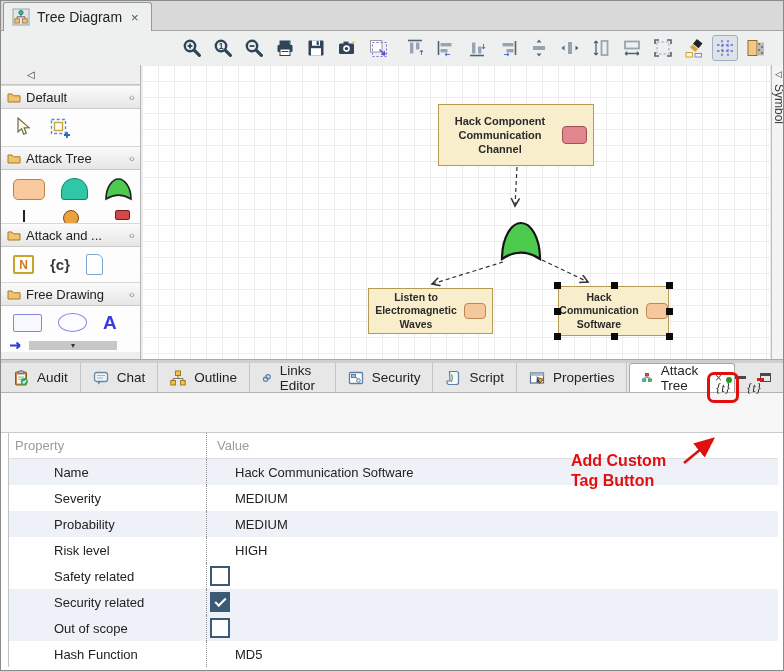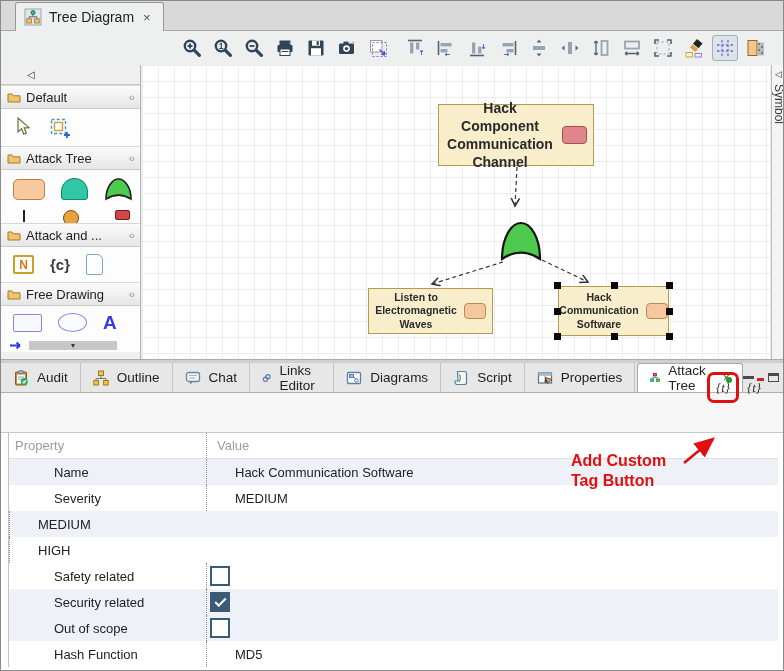--- a/index.html
+++ b/index.html
@@ -4,21 +4,21 @@
 <style>
   html,body{margin:0;padding:0;background:#888;}
   .app{position:relative;width:784px;height:671px;background:#ececec;
        font-family:"Liberation Sans",sans-serif;color:#222;overflow:hidden;
        border:1px solid #8a8a8a;box-sizing:border-box;}
   
   .etabbar{position:absolute;left:0;top:0;width:784px;height:30px;background:#d9d9d9;
            border-bottom:1px solid #a6a6a6;box-sizing:border-box;}
   .etab{position:absolute;left:2px;top:1px;height:29px;display:flex;align-items:center;gap:7px;
         padding:0 12px 0 8px;background:#eef0f0;border:1px solid #979797;border-bottom:none;
-        border-radius:3px 3px 0 0;font-size:14px;box-sizing:border-box;margin-left:12px;}
+        border-radius:3px 3px 0 0;font-size:14px;box-sizing:border-box;}
   .etab .close{color:#555;font-size:13px;margin-left:2px;cursor:pointer;}
   
   .etoolbar{position:absolute;left:0;top:30px;width:784px;height:34px;background:#eef0f0;
             display:flex;align-items:center;gap:5px;padding-left:178px;box-sizing:border-box;}
   .tb{width:26px;height:26px;display:flex;align-items:center;justify-content:center;flex:none;border-radius:3px;}
   .tb.pressed{background:#dfe3e8;border:1px solid #9fb0c0;box-sizing:border-box;}
   
   .ebody{position:absolute;left:0;top:64px;width:784px;height:294px;}
   .palette{position:absolute;left:0;top:0;width:140px;height:294px;background:#efefef;
            border-right:1px solid #b5b5b5;box-sizing:border-box;overflow:hidden;}
@@ -44,21 +44,21 @@
   .pal-stamp{width:15px;height:10px;background:#d04848;border:1.5px solid #7a1a1a;border-radius:2px;box-sizing:border-box;margin-left:20px;}
   .pal-graybar{width:88px;height:9px;background:#c7c7c7;display:flex;align-items:center;justify-content:center;
                font-size:8px;color:#333;line-height:1;}
   
   .canvas{position:absolute;left:141px;top:0;width:628px;height:294px;background:#fff;
           background-image:linear-gradient(#ececec 1px,transparent 1px),linear-gradient(90deg,#ececec 1px,transparent 1px);
           background-size:16px 16px;overflow:hidden;}
   .arrows{position:absolute;left:0;top:0;pointer-events:none;}
   .node{position:absolute;background:#f8eecb;border:1.5px solid #b49a52;display:flex;align-items:center;
         justify-content:center;gap:7px;padding:3px 6px;box-sizing:border-box;}
-  .node .lbl{font-weight:bold;font-size:14px;line-height:1.3;text-align:center;color:#2a2a2a;}
+  .node .lbl{font-weight:bold;font-size:11px;line-height:1.3;text-align:center;color:#2a2a2a;}
   .badge{flex:none;border-radius:4px;box-sizing:border-box;}
   .badge.red{width:25px;height:18px;background:#e2868d;border:1.5px solid #a05058;}
   .badge.orange{width:22px;height:16px;background:#f5c79c;border:1.5px solid #bd8a56;}
   .hd{position:absolute;width:7px;height:7px;background:#0a0a0a;}
   
   .rail{position:absolute;right:0;top:0;width:14px;height:294px;background:#f4f4f4;
         border-left:1px solid #bcbcbc;box-sizing:border-box;display:flex;flex-direction:column;align-items:center;}
   .rail .arr{font-size:9px;color:#333;margin-top:4px;}
   .rail .vlabel{writing-mode:vertical-rl;font-size:12px;color:#3a3a3a;margin-top:5px;}
   
@@ -405,51 +405,51 @@
             <rect x="4" y="4.5" width="8" height="9" fill="#f6f9fb"></rect>
             <line x1="5.2" y1="7" x2="10.8" y2="7" stroke="#8aaabb"></line>
             <line x1="5.2" y1="9.2" x2="10.8" y2="9.2" stroke="#8aaabb"></line>
             <circle cx="11.3" cy="11.6" r="3.5" fill="#2fae57"></circle>
             <path d="M9.7,11.6 l1.2,1.3 2.1,-2.5" stroke="#fff" stroke-width="1.3" fill="none"></path>
           </svg>
         <span>Audit</span>
       </div>
       <div class="btab">
         <svg width="16" height="16" viewBox="0 0 16 16">
+            <rect x="1.5" y="2.5" width="13" height="9" rx="2" fill="#eef4f8" stroke="#6b87a0" stroke-width="1.3"></rect>
+            <path d="M5,11.5 l0,3.2 3.2,-3.2z" fill="#6b87a0"></path>
+            <line x1="4" y1="5.5" x2="12" y2="5.5" stroke="#9fb6c8"></line>
+            <line x1="4" y1="8" x2="10" y2="8" stroke="#9fb6c8"></line>
+          </svg>
+        <span>Chat</span>
+      </div>
+      <div class="btab">
+        <svg width="16" height="16" viewBox="0 0 16 16">
             <rect x="5.5" y="1" width="5" height="4.5" fill="#f0c64a" stroke="#9c7c18"></rect>
             <path d="M8,5.5 v3 M3,8.5 h10 M3,8.5 v2 M13,8.5 v2" stroke="#777" fill="none"></path>
             <rect x="0.8" y="10.5" width="4.6" height="4.5" fill="#f0c64a" stroke="#9c7c18"></rect>
             <rect x="10.6" y="10.5" width="4.6" height="4.5" fill="#f0c64a" stroke="#9c7c18"></rect>
           </svg>
         <span>Outline</span>
       </div>
       <div class="btab">
         <svg width="16" height="16" viewBox="0 0 16 16">
-            <rect x="1.5" y="2.5" width="13" height="9" rx="2" fill="#eef4f8" stroke="#6b87a0" stroke-width="1.3"></rect>
-            <path d="M5,11.5 l0,3.2 3.2,-3.2z" fill="#6b87a0"></path>
-            <line x1="4" y1="5.5" x2="12" y2="5.5" stroke="#9fb6c8"></line>
-            <line x1="4" y1="8" x2="10" y2="8" stroke="#9fb6c8"></line>
-          </svg>
-        <span>Chat</span>
-      </div>
-      <div class="btab">
-        <svg width="16" height="16" viewBox="0 0 16 16">
             <circle cx="6" cy="10" r="3.6" fill="none" stroke="#5b7fa6" stroke-width="2"></circle>
             <circle cx="10" cy="6" r="3.6" fill="none" stroke="#5b7fa6" stroke-width="2"></circle>
           </svg>
         <span>Links Editor</span>
       </div>
       <div class="btab">
         <svg width="16" height="16" viewBox="0 0 16 16">
             <rect x="1.5" y="2.5" width="13" height="11" rx="1" fill="#fff" stroke="#5b7fa6" stroke-width="1.3"></rect>
             <rect x="3.5" y="4.5" width="4" height="3" fill="#9fc0dc" stroke="#5b7fa6"></rect>
             <circle cx="10.5" cy="10.5" r="1.8" fill="#e4ecf4" stroke="#5b7fa6"></circle>
             <path d="M7.5,6.5 l2.2,2.6" stroke="#5b7fa6"></path>
           </svg>
-        <span>Diagrams</span>
+        <span>Security</span>
       </div>
       <div class="btab">
         <svg width="16" height="16" viewBox="0 0 16 16">
             <path d="M4.5,1.5 h7 a2,2 0 0 1 2,2 v9 a2,2 0 0 1 -2,2 h-7.5 a2,2 0 0 1 -2,-2 v-1.5 h3z" fill="#f4f8fb" stroke="#5b7fa6" stroke-width="1.2"></path>
             <path d="M6.5,4.5 c1.2,2.4 1.2,4.8 -0.5,7.5" stroke="#4aa54a" fill="none" stroke-width="1.2"></path>
           </svg>
         <span>Script</span>
       </div>
       <div class="btab">
         <svg width="16" height="16" viewBox="0 0 16 16">
@@ -500,25 +500,27 @@
             <span>Hack Communication Software</span>
           </div>
       </div>
       <div class="trow">
         <div class="cprop">Severity</div>
         <div class="cval">
             <span>MEDIUM</span>
           </div>
       </div>
       <div class="trow alt">
+        <div class="cprop">Probability</div>
         <div class="cval">
             <span>MEDIUM</span>
           </div>
       </div>
       <div class="trow">
+        <div class="cprop">Risk level</div>
         <div class="cval">
             <span>HIGH</span>
           </div>
       </div>
       <div class="trow">
         <div class="cprop">Safety related</div>
         <div class="cval cb">
             <span class="cbx"></span>
           </div>
       </div>

